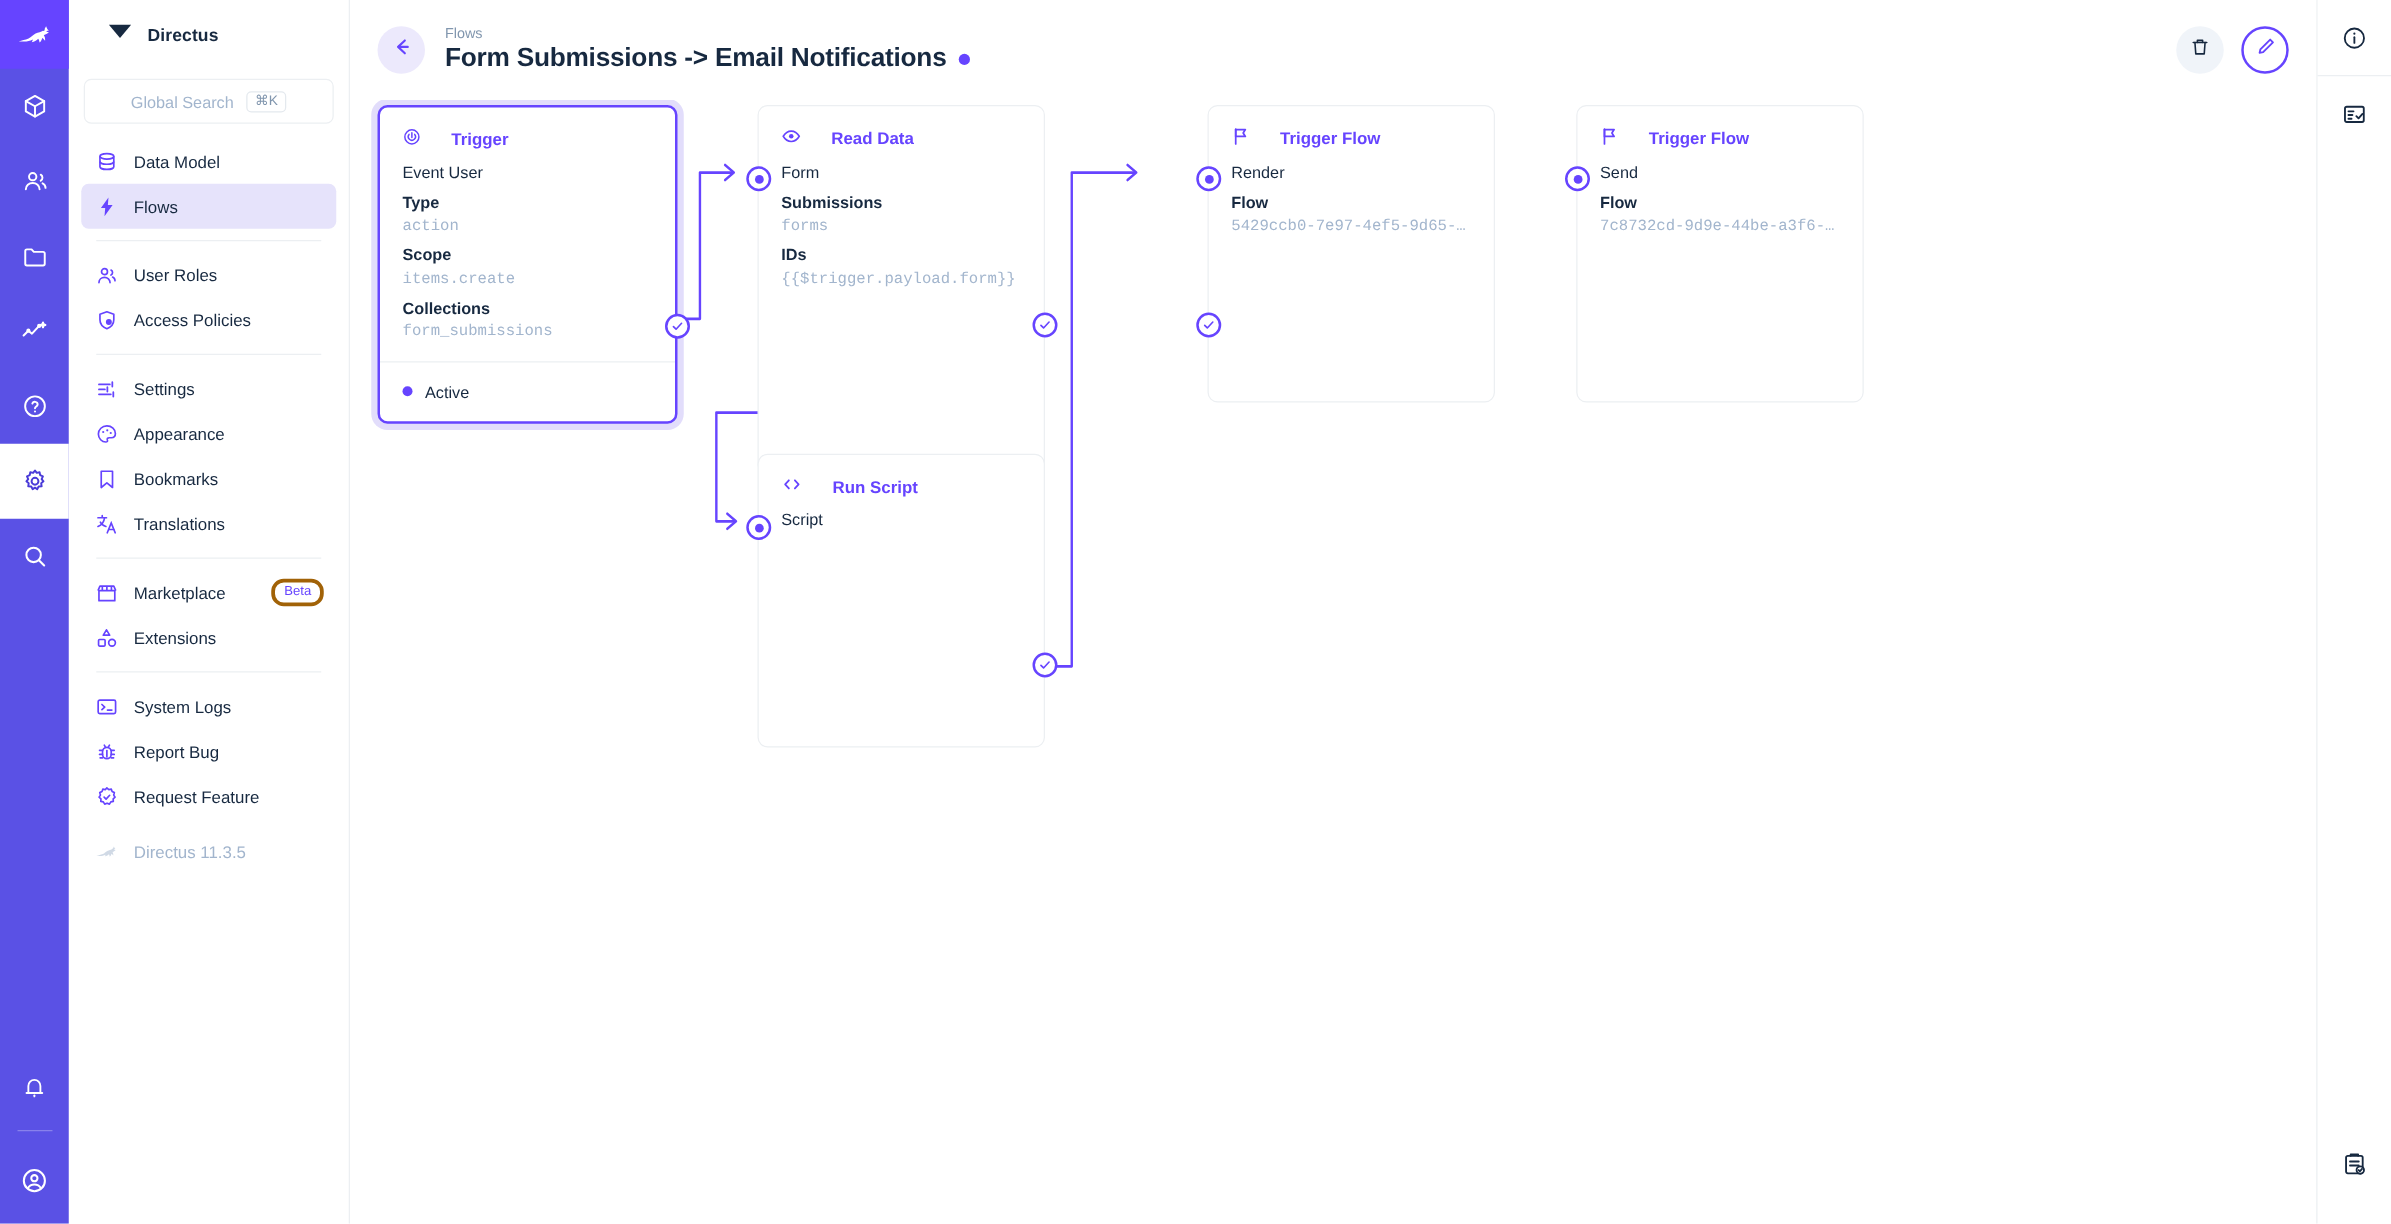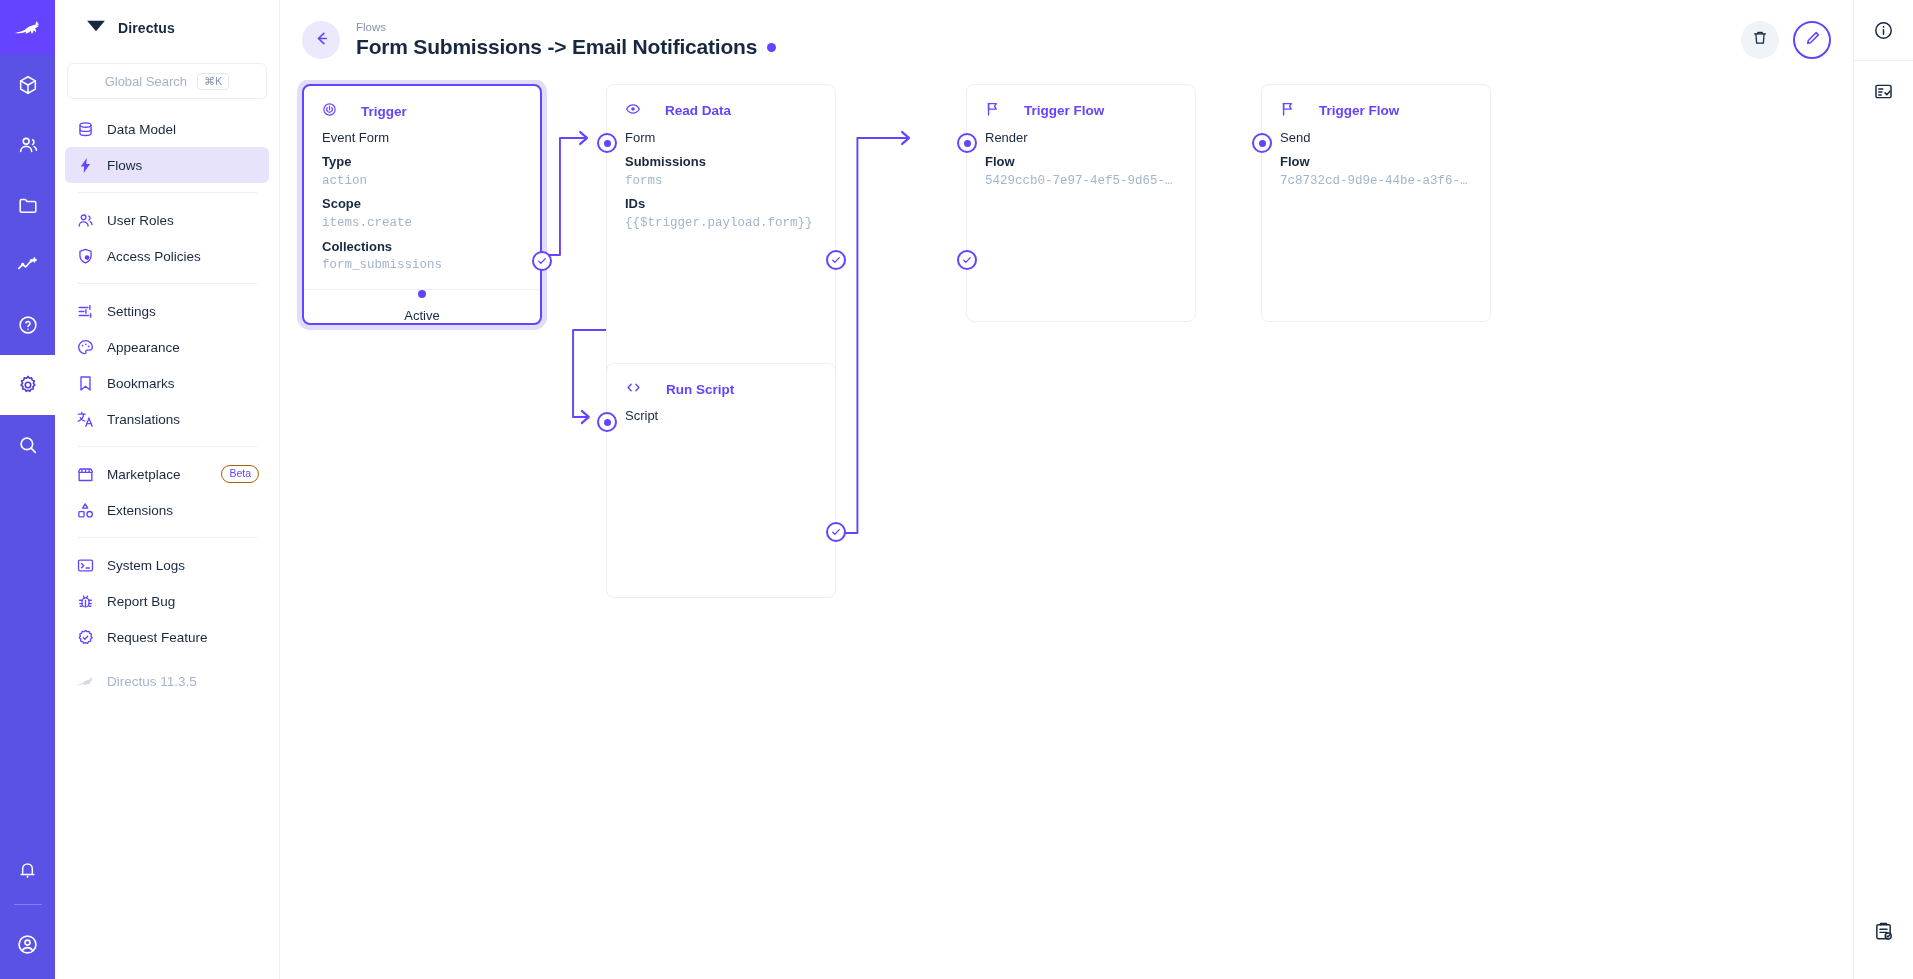--- a/index.html
+++ b/index.html
@@ -68,21 +68,21 @@
   .nav-list { padding: 0 10px; }
   .nav-item {
     height: 36px; display: flex; align-items: center; gap: 12px;
     padding: 0 10px; border-radius: 6px; cursor: pointer;
     font-size: 13.5px; color: #172940;
   }
   .nav-item.active { background: #e6e3fb; }
   .nav-item .ni { width: 20px; height: 20px; display:flex; align-items:center; justify-content:center; flex: 0 0 20px; }
   .nav-item .nl { flex: 1 1 auto; white-space: nowrap; }
   .nav-item .badge {
-    font-size: 10.5px; color: #6644ff; border: 1px solid #a16207;
+    font-size: 10.5px; color: #6644ff; border: 3px solid #a16207;
     border-radius: 10px; padding: 1px 7px; line-height: 1.3;
   }
   .nav-sep { height: 1px; background: #eceff2; margin: 9px 12px; }
   .nav-item.muted { color: #a2b5cd; cursor: default; }
   .nav-item.muted .ni svg { opacity: .5; }
 
   
   .main {
     flex: 1 1 auto; height: 979px; position: relative;
     background: #ffffff; display: flex; flex-direction: column;
@@ -135,22 +135,22 @@
   .panel-body { padding: 0 18px 14px 18px; }
   .p-line { font-size: 13px; color: #172940; line-height: 1.55; }
   .p-key { font-size: 13px; font-weight: 700; color: #172940; margin-top: 4px; line-height: 1.5; }
   .p-val {
     font-family: "Liberation Mono", monospace;
     font-size: 12.5px; color: #a2b5cd; line-height: 1.5;
     white-space: nowrap; overflow: hidden; text-overflow: ellipsis;
   }
   .panel-foot {
     border-top: 1px solid #eceff2;
-    padding: 0 18px; display: flex; align-items: center; gap: 10px;
-    font-size: 13px; color: #172940; flex-direction: column;
+    padding: 16px 18px; display: flex; align-items: center; gap: 10px;
+    font-size: 13px; color: #172940;
   }
   .panel-foot .dot { width: 8px; height: 8px; border-radius: 50%; background: #6644ff; }
 
   
   .handle {
     position: absolute; width: 20px; height: 20px; border-radius: 50%;
     background: #ffffff; border: 2px solid #6644ff;
     display: flex; align-items: center; justify-content: center;
     cursor: pointer; z-index: 4;
   }
@@ -487,21 +487,21 @@
             <span>
               <svg width="15" height="15" viewBox="0 0 24 24" fill="none" stroke="#6644ff" stroke-width="1.9" stroke-linecap="round">
                 <circle cx="12" cy="12" r="9"></circle>
                   <path d="M12 6.6v6.2"></path>
                   <path d="M15.6 8.8a4.6 4.6 0 1 1-7.2 0"></path>
               </svg>
             </span>
             <span>Trigger</span>
           </div>
           <div class="panel-body">
-            <div class="p-line">Event Form</div>
+            <div class="p-line">Event User</div>
             <div class="p-key">Type</div>
             <div class="p-val">action</div>
             <div class="p-key">Scope</div>
             <div class="p-val">items.create</div>
             <div class="p-key">Collections</div>
             <div class="p-val">form_submissions</div>
           </div>
           <div class="panel-foot">
             <span class="dot"></span>
             <span>Active</span>

